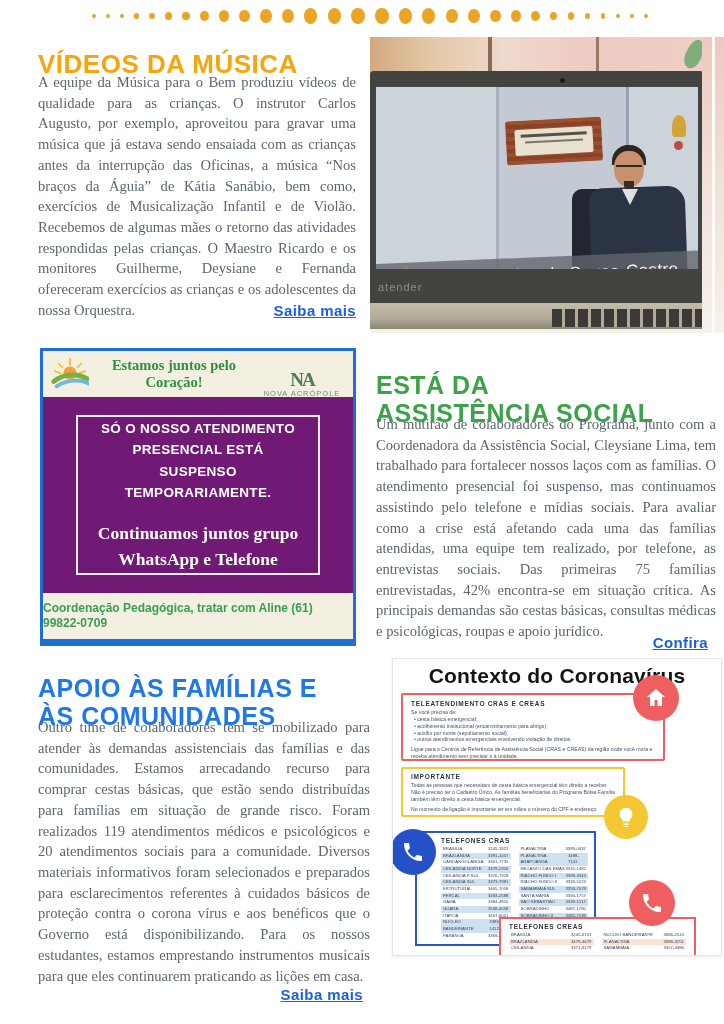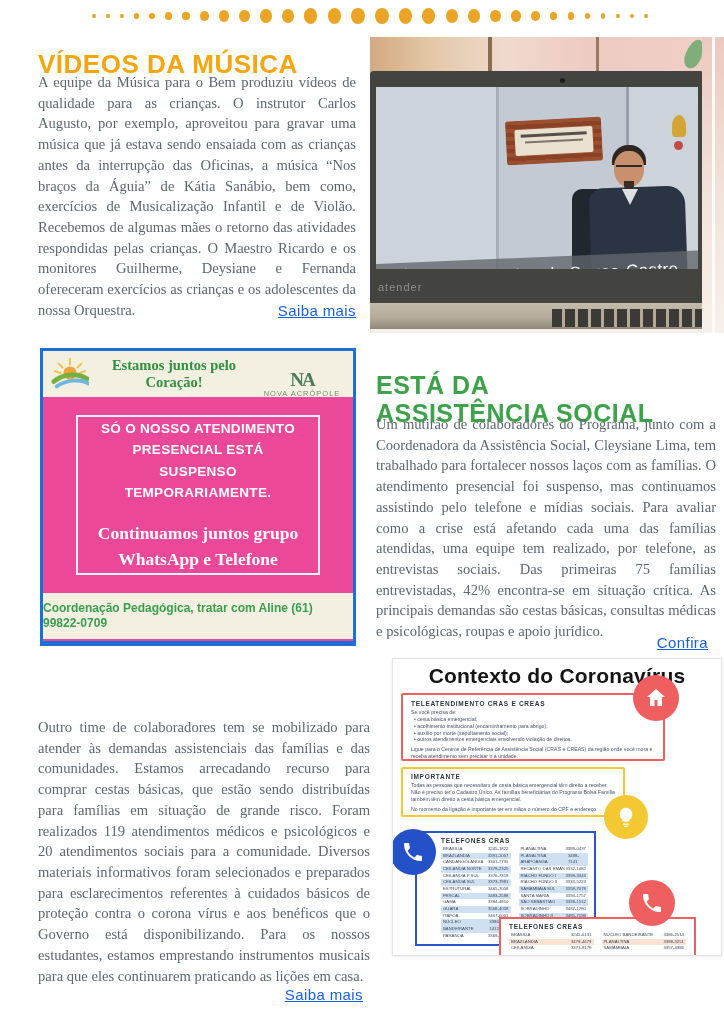--- a/index.html
+++ b/index.html
@@ -18,21 +18,21 @@
   .h-videos { position:absolute; left:38px; top:32px; font-size:26px; color:#f5a50d; }
   .h-acoes  { position:absolute; left:376px; top:353px; font-size:25px; color:#3da24a; }
   .h-apoio  { position:absolute; left:38px; top:656px; font-size:25px; color:#1f78e8; }
 
   .body-par { position:absolute; font-size:14.6px; line-height:1.42; color:#5c6670;
               text-align:justify; }
   .par-videos { left:38px; top:72px;  width:318px; }
   .par-acoes  { left:376px; top:414px; width:340px; }
   .par-apoio  { left:38px; top:717px; width:332px; }
 
-  .link { font-family:"Liberation Sans", sans-serif; font-weight:400; font-size:15px;
+  .link { font-family:"Liberation Sans", sans-serif; font-weight:700; font-size:15px;
           color:#1b5fe0; text-decoration:underline; letter-spacing:.4px; }
   .link-wrap { position:absolute; text-align:right; }
   .lw-videos { left:38px;  top:302px; width:318px; }
   .lw-acoes  { left:376px; top:634px; width:332px; }
   .lw-apoio  { left:38px;  top:986px; width:325px; }
 
   
   .photo { position:absolute; left:370px; top:37px; width:354px; height:296px; overflow:hidden;
            background:#e9d3c6; }
   .wall-top { position:absolute; left:0; top:0; width:100%; height:42px;
@@ -96,21 +96,21 @@
   .card-head { position:absolute; left:0; top:0; width:100%; height:46px; background:#f3f0e2;
                display:flex; align-items:center; justify-content:space-between; padding:0 8px; }
   .card-title { font-family:"Liberation Serif", serif; font-weight:700; color:#2e8f3e;
                 font-size:14.5px; text-align:center; line-height:1.15; width:150px; }
   .na-logo { width:86px; text-align:center; line-height:1;margin-top:24px; }
   .na-mark { font-family:"Liberation Serif", serif; font-size:19px; letter-spacing:-2px;
              color:#4d7c5a; font-weight:700; }
   .na-name { font-family:"Liberation Sans", sans-serif; font-size:7.5px; color:#6a8f77;
              letter-spacing:1px; margin-top:1px; }
   .na-sub  { font-family:"Liberation Sans", sans-serif; font-size:5.5px; color:#9aa89e; }
-  .card-body { position:absolute; left:0; top:46px; width:100%; height:244px; background:#ec4899; }
+  .card-body { position:absolute; left:0; top:46px; width:100%; height:196px; background:#701a75; }
   .card-box { position:absolute; left:33px; top:18px; width:244px; height:160px;
               border:2px solid #eef2f8; display:flex; flex-direction:column;
               align-items:center; justify-content:center; gap:16px; padding:8px 14px; }
   .card-box-l1 { font-family:"Liberation Sans", sans-serif; font-weight:800; color:#ffffff;
                  font-size:13.5px; line-height:1.6; text-align:center; letter-spacing:.3px; }
   .card-box-l2 { font-family:"Liberation Serif", serif; font-weight:700; color:#ffffff;
                  font-size:17.5px; line-height:1.5; text-align:center; width:210px; }
   .card-contacts { position:absolute; left:0; top:242px; width:100%; height:46px; background:#f3f0e2;
                    display:flex; flex-direction:column; align-items:center; justify-content:center;
                    font-family:"Liberation Sans", sans-serif; font-weight:700; font-size:12px;
@@ -274,20 +274,24 @@
     </div>
   </div>
 
   <h2 class="h-big h-acoes">
     <span>ESTÁ DA</span><br>
     <span>ASSISTÊNCIA SOCIAL</span>
   </h2>
   <p class="body-par par-acoes">Um mutirão de colaboradores do Programa, junto com a Coordenadora da Assistência Social, Cleysiane Lima, tem trabalhado para fortalecer nossos laços com as famílias. O atendimento presencial foi suspenso, mas continuamos assistindo pelo telefone e mídias sociais. Para avaliar  como a crise está afetando cada uma das famílias atendidas, uma equipe tem realizado, por telefone, as entrevistas sociais. Das primeiras 75 famílias entrevistadas, 42% encontra-se em situação crítica. As principais demandas são cestas básicas, consultas médicas e psicológicas, roupas e apoio jurídico.</p>
   <div class="link-wrap lw-acoes"><a class="link" href="#">Confira</a></div>
 
+  <h2 class="h-big h-apoio">
+    <span>APOIO ÀS FAMÍLIAS E</span><br>
+    <span>ÀS COMUNIDADES</span>
+  </h2>
   <p class="body-par par-apoio">Outro time de colaboradores tem se mobilizado para atender às demandas assistenciais das famílias e das comunidades. Estamos   arrecadando recurso para comprar cestas básicas, que estão sendo distribuídas para famílias em situação de grande risco. Foram realizados 119  atendimentos médicos e psicológicos e 20  atendimentos sociais para a comunidade.  Diversos materiais informativos foram selecionados e preparados para esclarecimentos referentes à cuidados básicos de proteção contra o corona vírus e aos benéficos que o Governo está disponibilizando. Para os nossos estudantes, estamos emprestando instrumentos musicais para que eles continuarem praticando as lições em casa.</p>
   <div class="link-wrap lw-apoio"><a class="link" href="#">Saiba mais</a></div>
 
   <div class="info">
     <div class="info-title">Contexto do Coronavírus</div>
 
     <div class="ibox tele-box">
       <h4>TELEATENDIMENTO CRAS E CREAS</h4>
       <div class="tiny">Se você precisa de:</div>
       <div>

